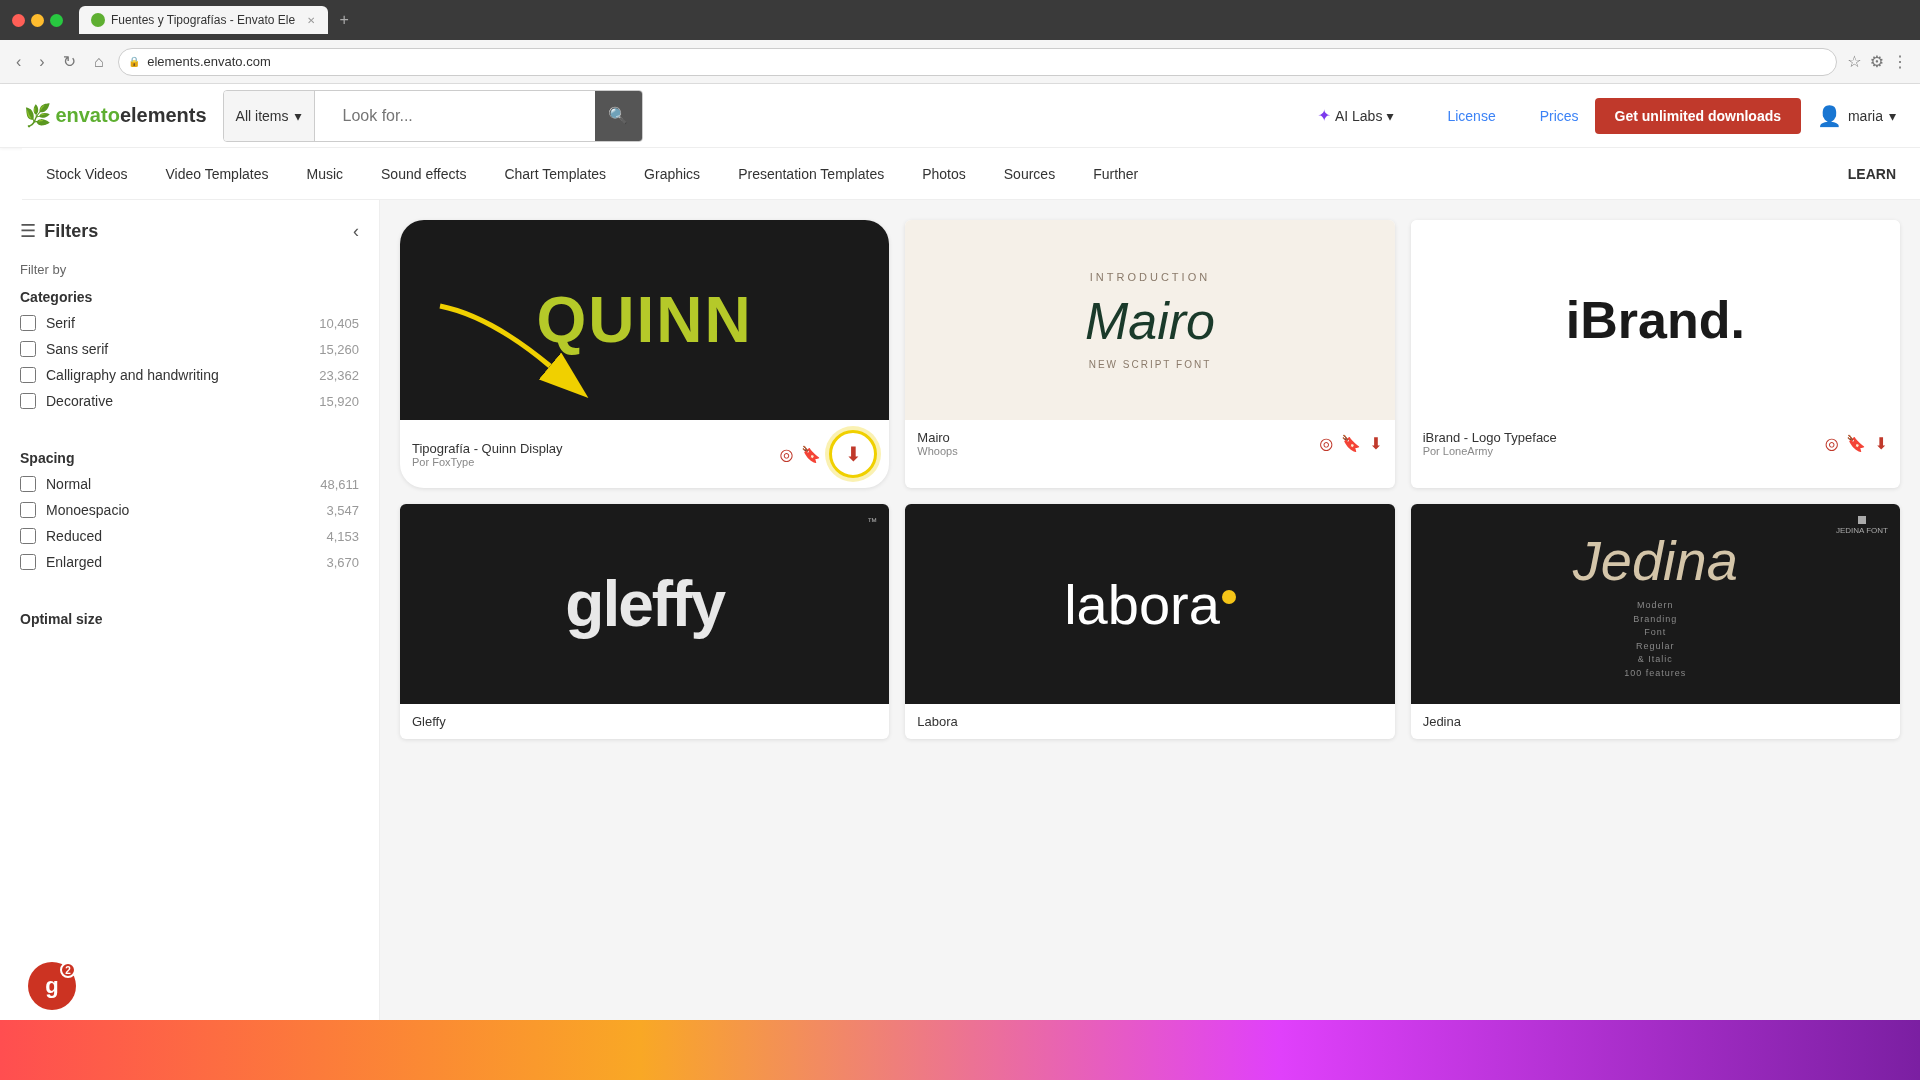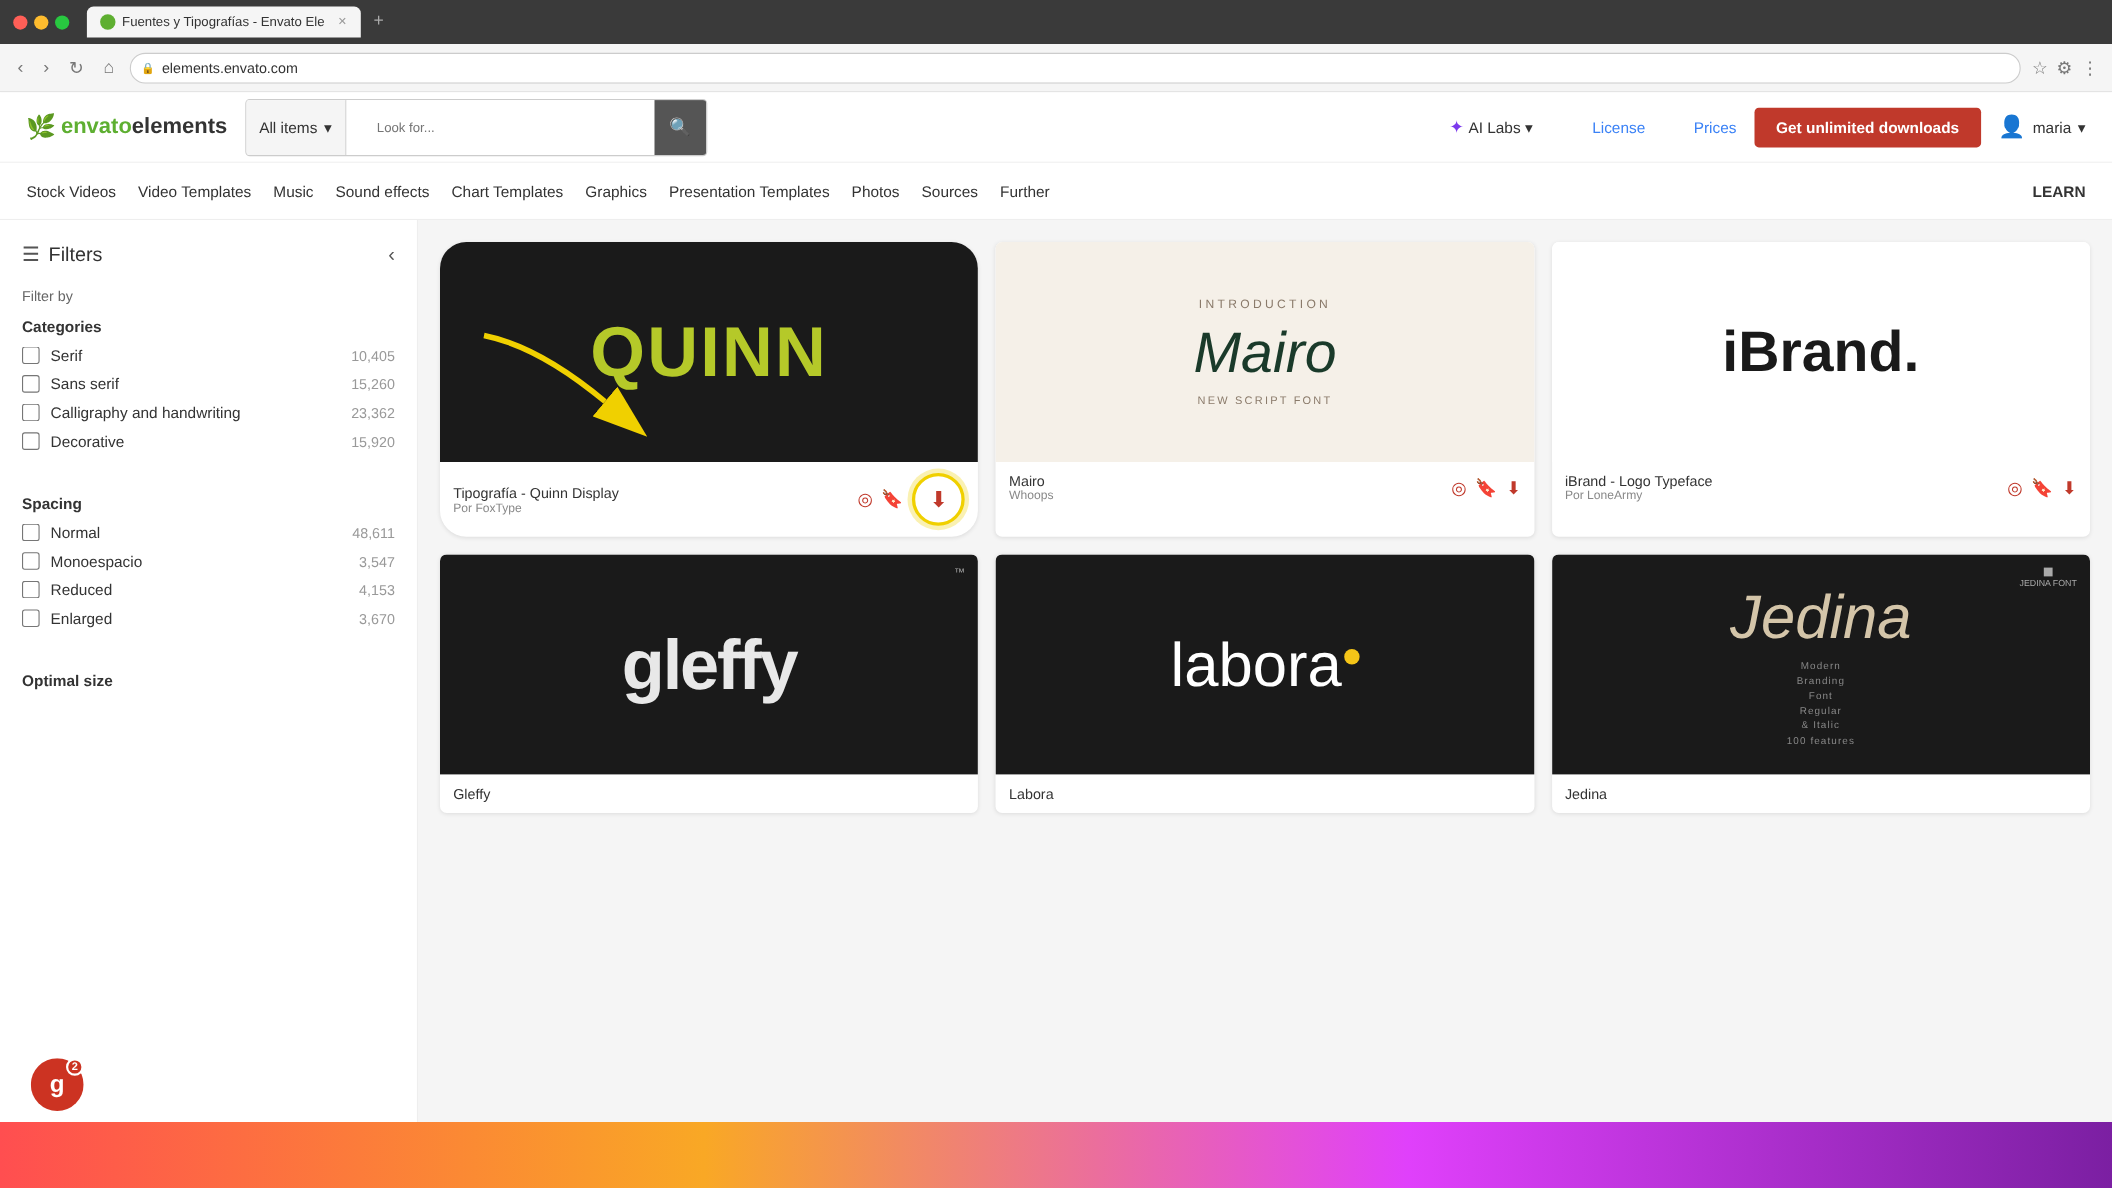--- a/index.html
+++ b/index.html
@@ -110,21 +110,21 @@
       cursor: pointer;
       display: flex;
       align-items: center;
       gap: 6px;
       white-space: nowrap;
     }
     .search-input {
       border: none;
       outline: none;
       padding: 0 28px;
-      font-size: 12px;
+      font-size: 16px;
       color: #999;
       width: 280px;
       height: 100%;
     }
     .search-btn {
       background: #555;
       border: none;
       padding: 0 14px;
       height: 100%;
       cursor: pointer;
@@ -177,23 +177,24 @@
     }
     .user-icon { font-size: 20px; color: #555; }
 
     
     .secondary-nav {
       background: white;
       height: 52px;
       display: flex;
       align-items: center;
       padding: 0 24px;
-      gap: 20px;
+      gap: 38px;
       border-bottom: 1px solid #eee;
       overflow: hidden;
+      margin-left: 22px;
     }
     .sec-nav-item {
       font-size: 14px;
       color: #333;
       cursor: pointer;
       white-space: nowrap;
       padding: 4px 0;
       text-decoration: none;
     }
     .sec-nav-learn {
@@ -226,21 +227,21 @@
       align-items: center;
       justify-content: space-between;
       margin-bottom: 20px;
     }
     .filter-title-row {
       display: flex;
       align-items: center;
       gap: 8px;
     }
     .filter-icon { font-size: 18px; color: #555; }
-    .filter-title { font-size: 18px; font-weight: 400; color: #333; }
+    .filter-title { font-size: 18px; font-weight: 700; color: #333; }
     .collapse-btn { background: none; border: none; cursor: pointer; font-size: 18px; color: #555; }
 
     .filter-section { margin-bottom: 24px; }
     .filter-by-label { font-size: 13px; color: #666; margin-bottom: 12px; }
     .category-label { font-size: 14px; font-weight: 600; color: #333; margin-bottom: 10px; }
 
     .checkbox-item {
       display: flex;
       align-items: center;
       margin-bottom: 10px;

